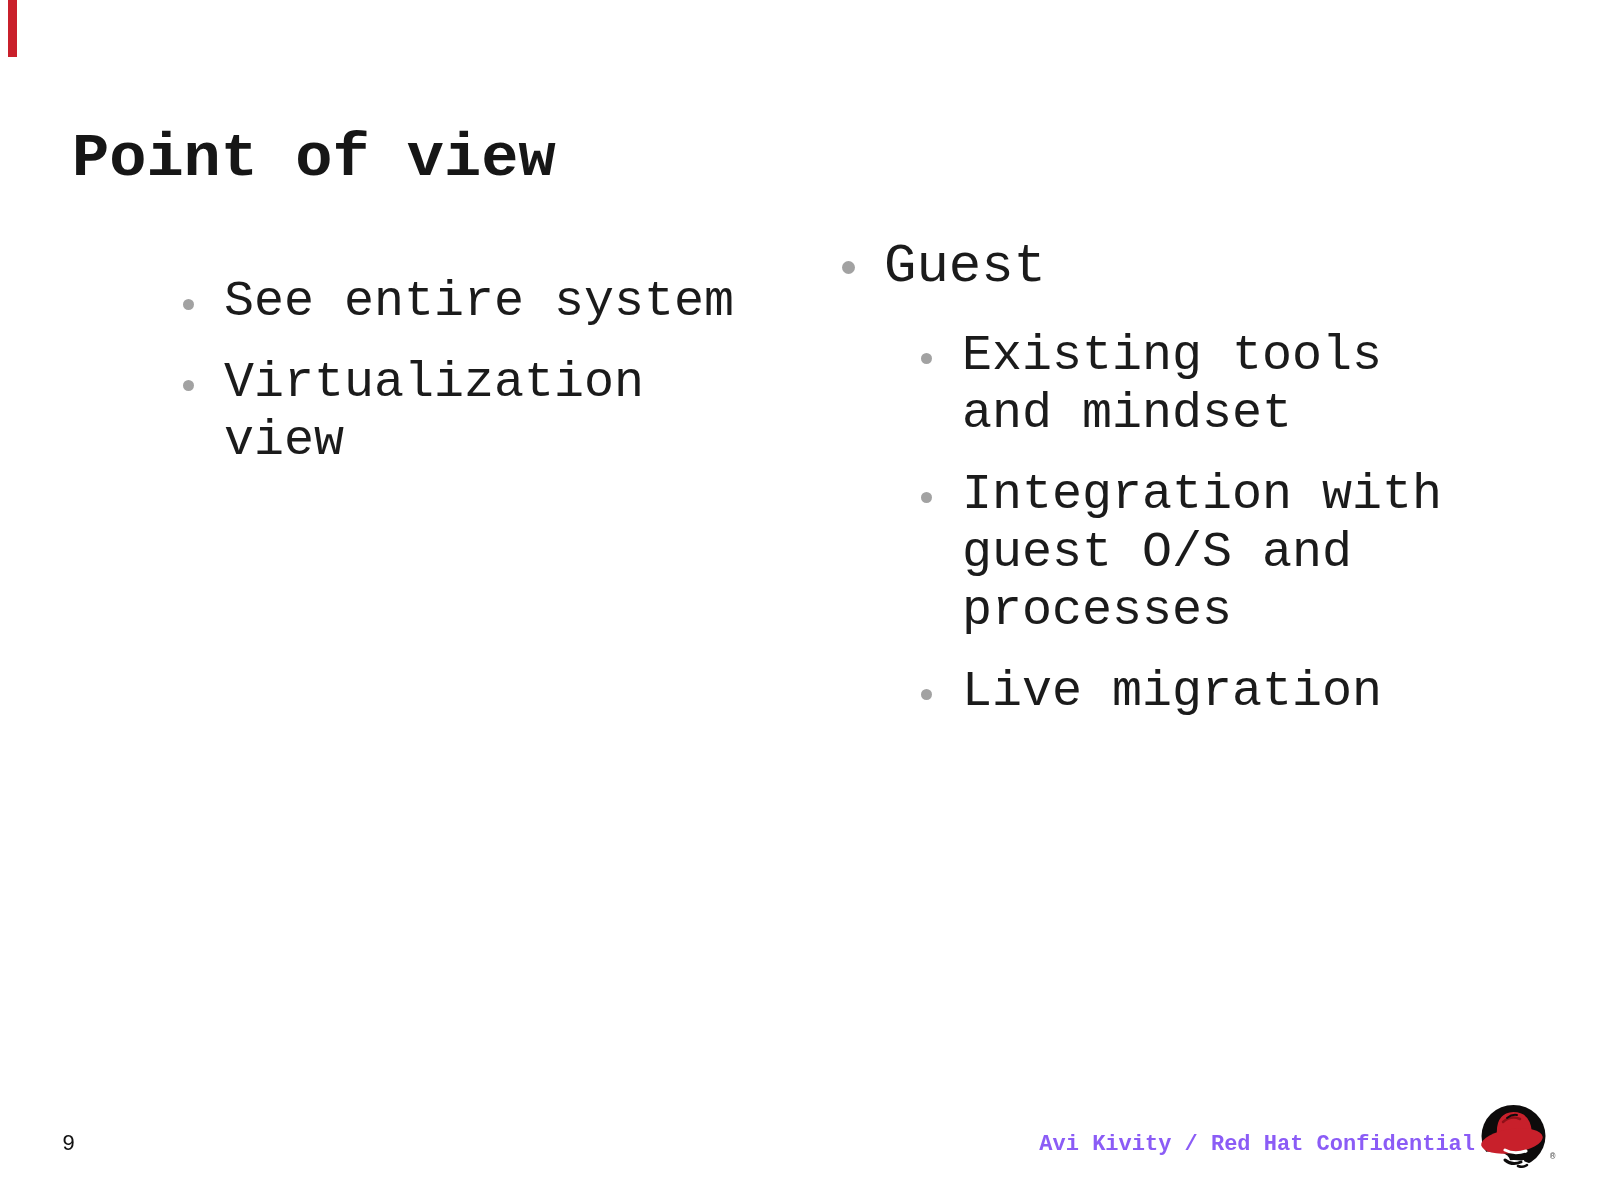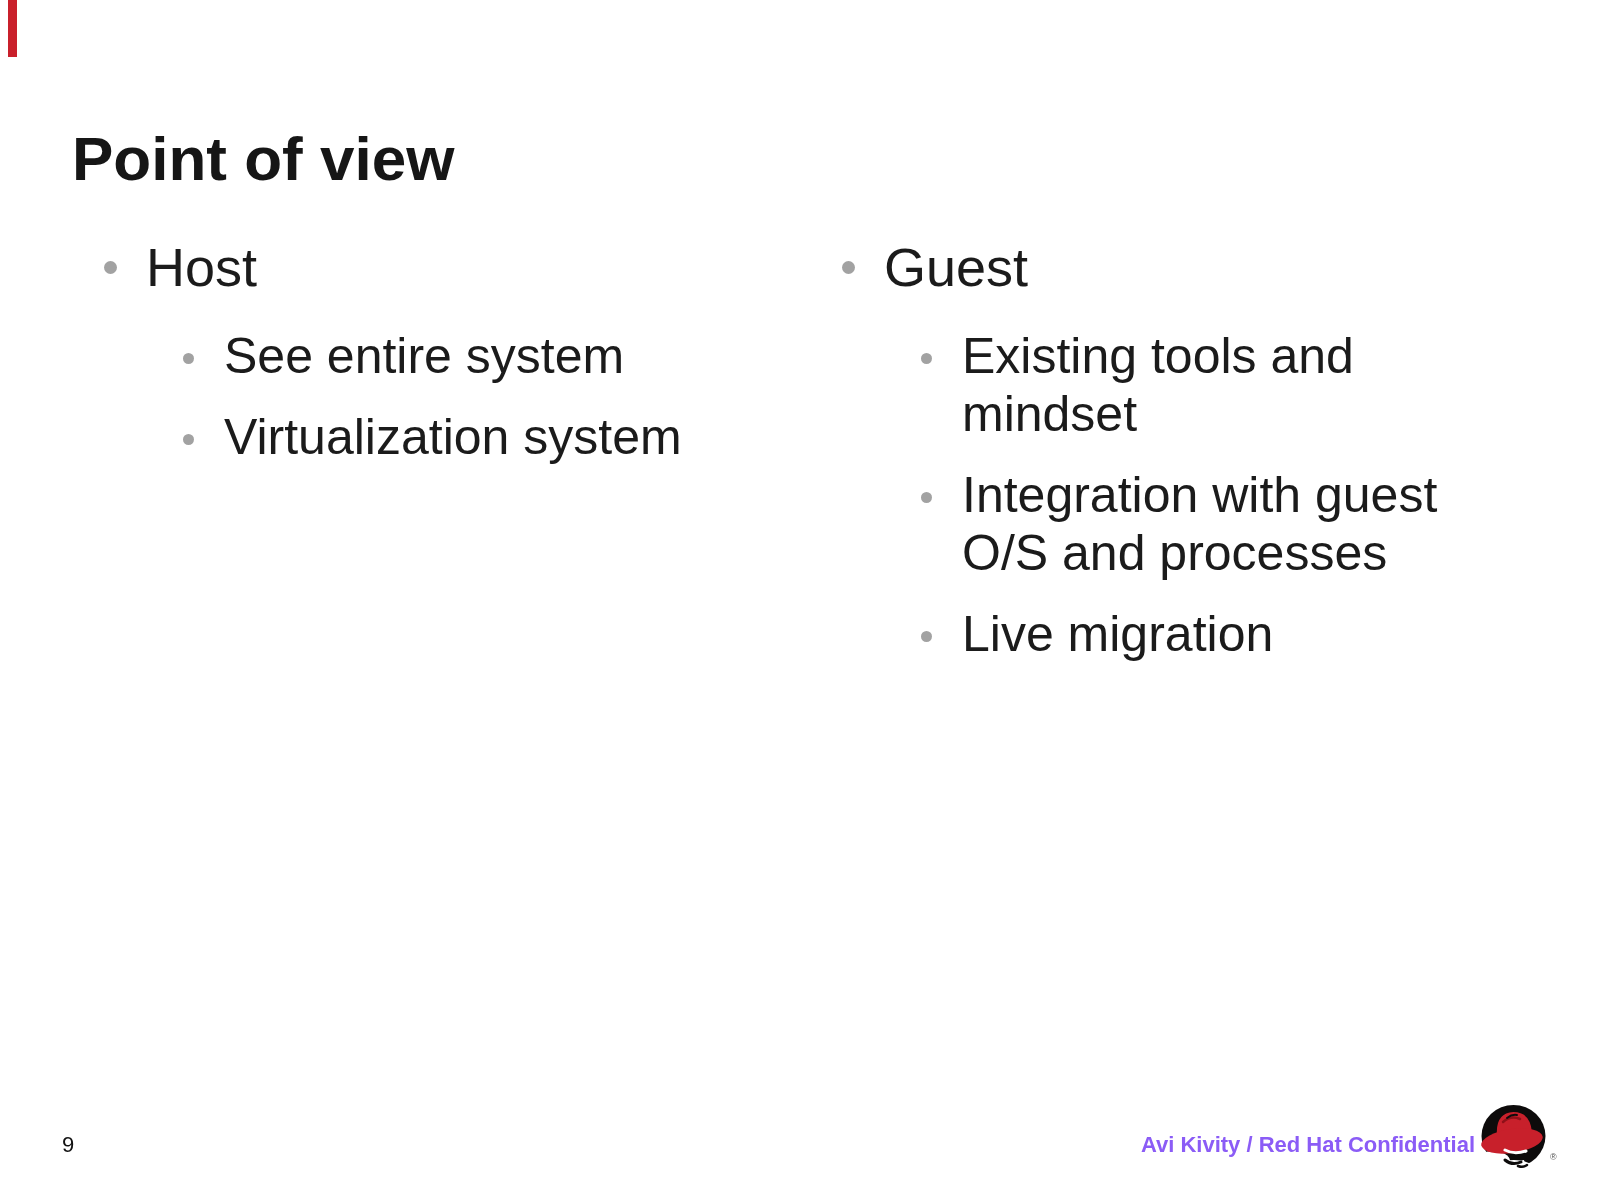--- a/index.html
+++ b/index.html
@@ -2,21 +2,21 @@
 <html><head>
 <meta charset="utf-8">
 <style>
   html, body { margin: 0; padding: 0; background: #ffffff; }
   .slide {
     position: relative;
     width: 1599px;
     height: 1186px;
     background: #ffffff;
     overflow: hidden;
-    font-family: Liberation Sans, sans-serif;
+    font-family: Liberation Mono, monospace;
     color: #1b1b1b;
   }
 
   
   .red-bar {
     position: absolute;
     left: 8px;
     top: 0;
     width: 9px;
     height: 57px;
@@ -126,24 +126,23 @@
 </head>
 <body>
 
 <div class="slide">
 
   <div class="red-bar"></div>
 
   <h1 class="slide-title">Point of view</h1>
 
   <div class="col col-left">
-    <div class="col-heading">Host</div>
     <ul class="bullet-list">
       <li>See entire system</li>
-      <li>Virtualization system</li>
+      <li>Virtualization view</li>
     </ul>
   </div>
 
   <div class="col col-right">
     <div class="col-heading">Guest</div>
     <ul class="bullet-list">
       <li>Existing tools and mindset</li>
       <li>Integration with guest O/S and processes</li>
       <li>Live migration</li>
     </ul>

